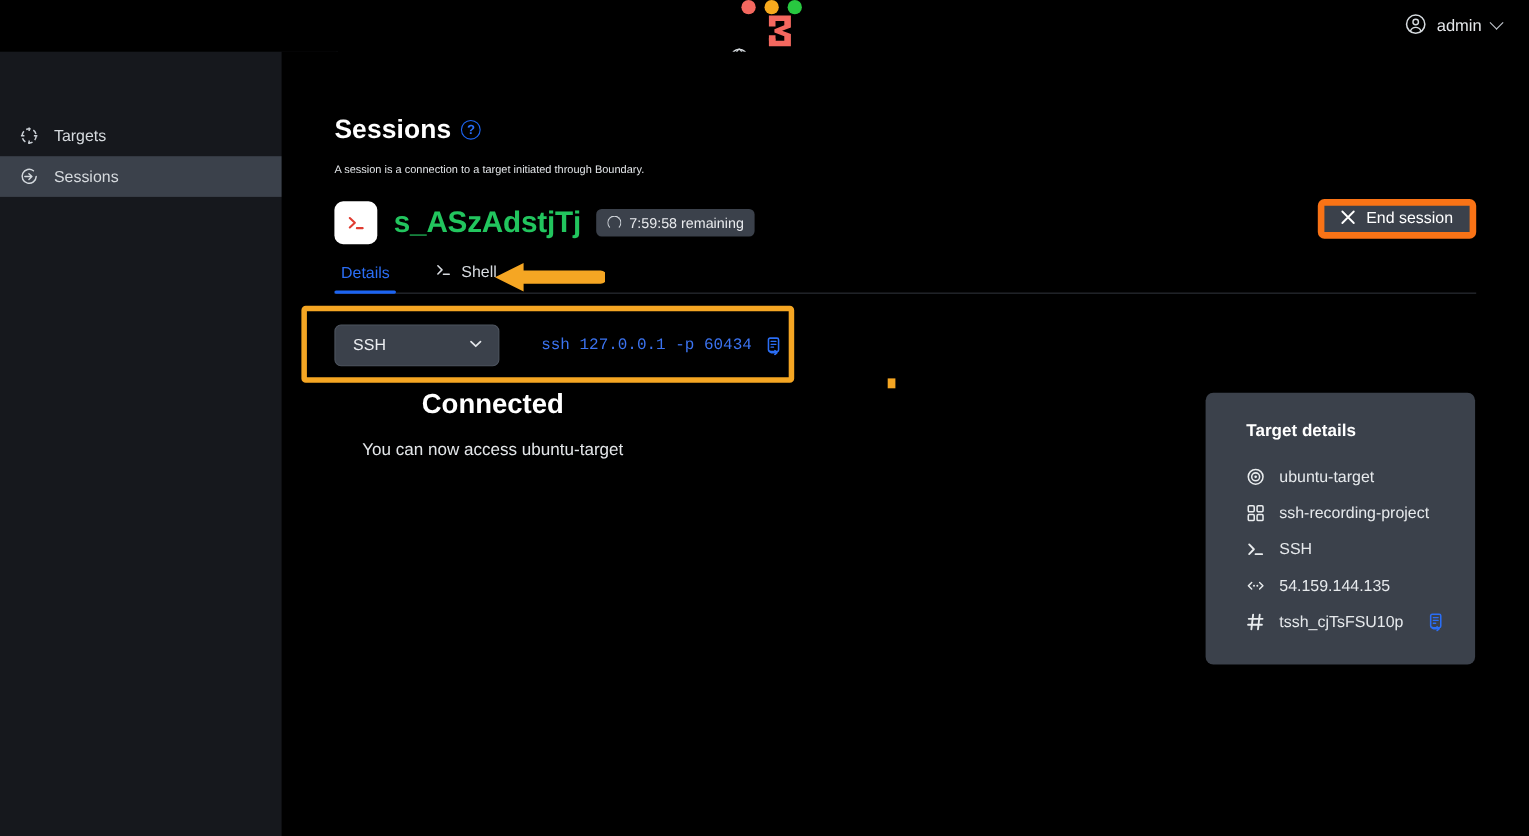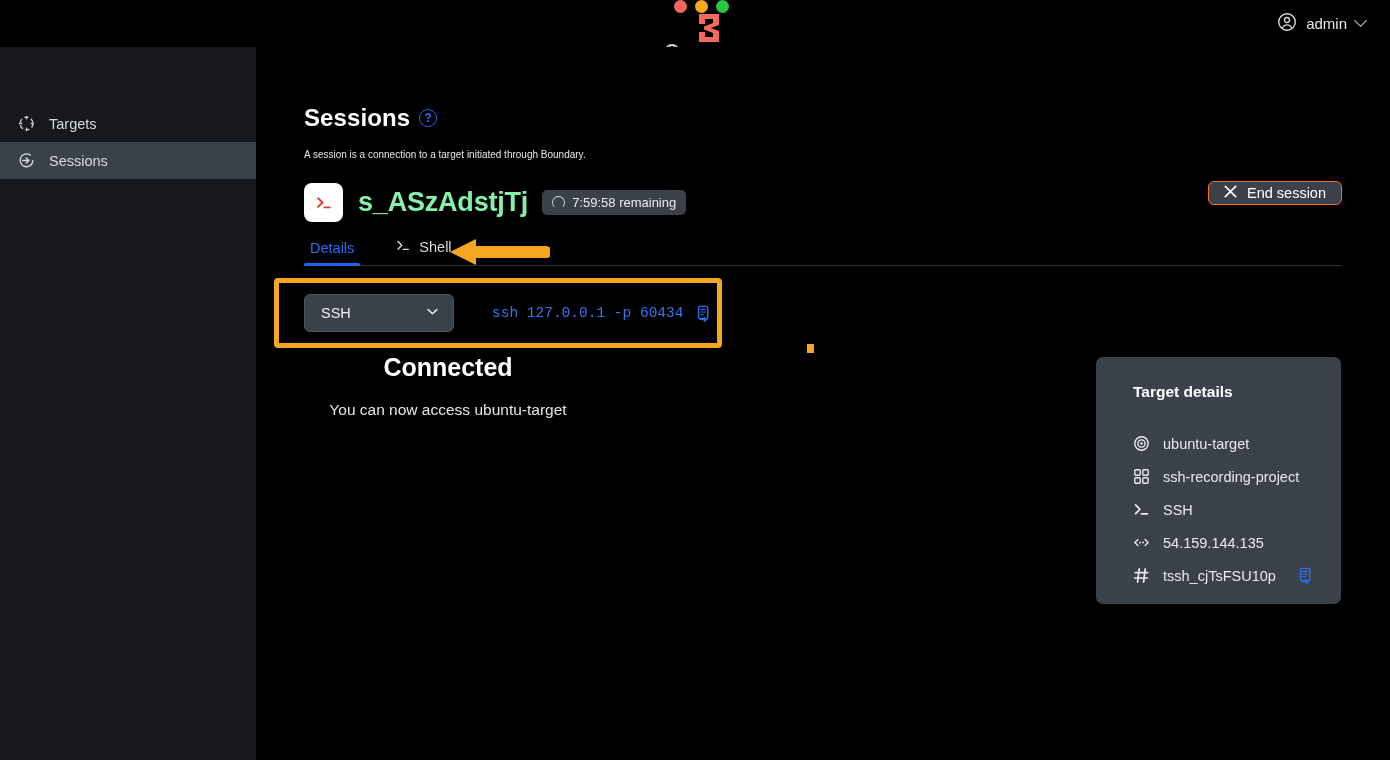--- a/index.html
+++ b/index.html
@@ -125,42 +125,42 @@
     display: flex; align-items: center;
     position: relative;
   }
   .sess-icon {
     width: 39px; height: 39px;
     background: #fff; border-radius: 8px;
     display: flex; align-items: center; justify-content: center;
   }
   .sess-id {
     margin-left: 15px;
-    font-size: 27px; font-weight: bold; color: #86efac;
+    font-size: 27px; font-weight: bold; color: #22c55e;
     letter-spacing: -.2px;
   }
   .time-badge {
     margin-left: 14px;
     height: 25px;
     background: #3b414b;
     border-radius: 5px;
     display: flex; align-items: center; gap: 7px;
     padding: 0 10px;
     color: #e8eaed; font-size: 13px;
   }
   .spinner {
     width: 13px; height: 13px; border-radius: 50%;
     border: 1.8px solid #cfd4da;
     border-bottom-color: transparent;
   }
   .end-session-btn {
     position: absolute; right: 0; top: -2px;
-    height: 24px;
+    height: 36px;
     background: #3b414b;
-    border: 1px solid #f97316;
+    border: 6px solid #f97316;
     border-radius: 6px;
     color: #fff; font-size: 14.5px;
     display: flex; align-items: center; gap: 10px;
     padding: 0 15px;
     cursor: pointer;
     font-family: "Liberation Sans", sans-serif;
   }
 
   
   .tabs {
@@ -229,21 +229,21 @@
   .target-card {
     position: absolute;
     left: 1096px; top: 357px;
     width: 245px; height: 247px;
     background: #3b414b;
     border-radius: 7px;
     padding: 26px 0 0 37px;
   }
   .target-card h3 {
     font-size: 15.5px; color: #fff; font-weight: bold;
-    margin-bottom: 26px;
+    margin-bottom: 16px;
   }
   .td-row {
     display: flex; align-items: center; gap: 13px;
     height: 33px;
     color: #e6e9ec; font-size: 14.5px;
   }
   .td-ico {
     width: 17px; display: flex; align-items: center; justify-content: center;
     color: #e9ecee;
   }

